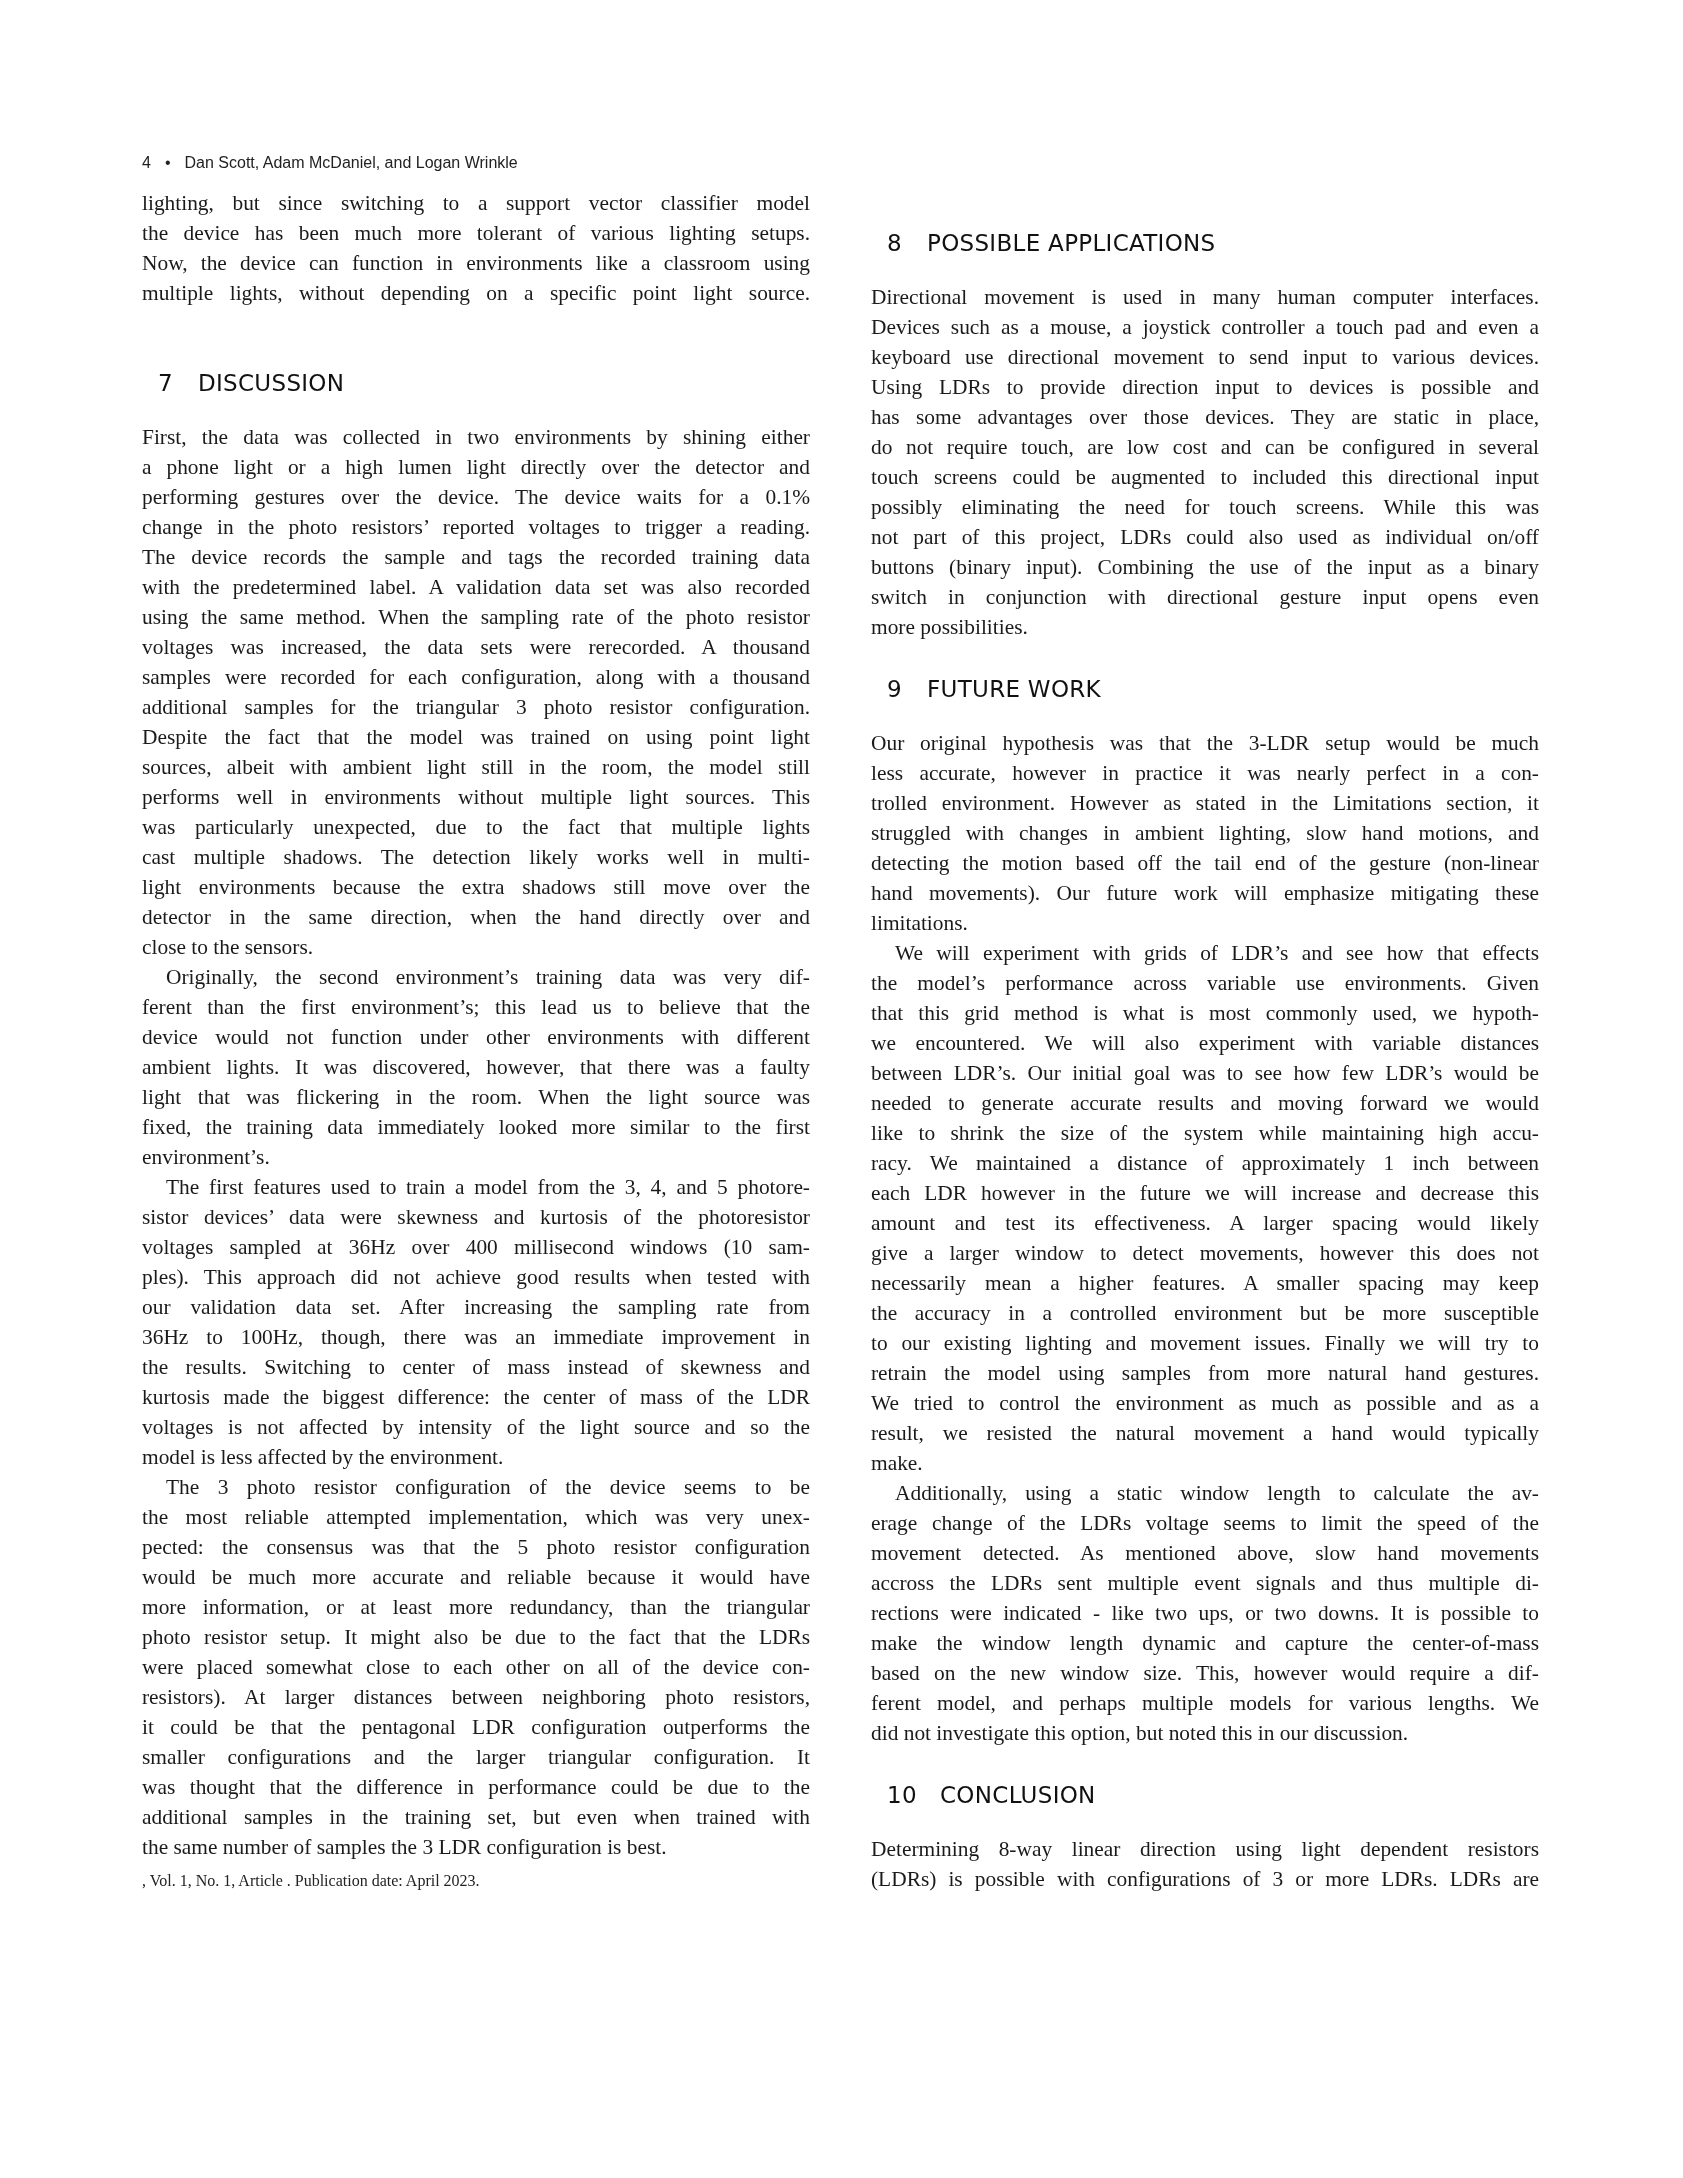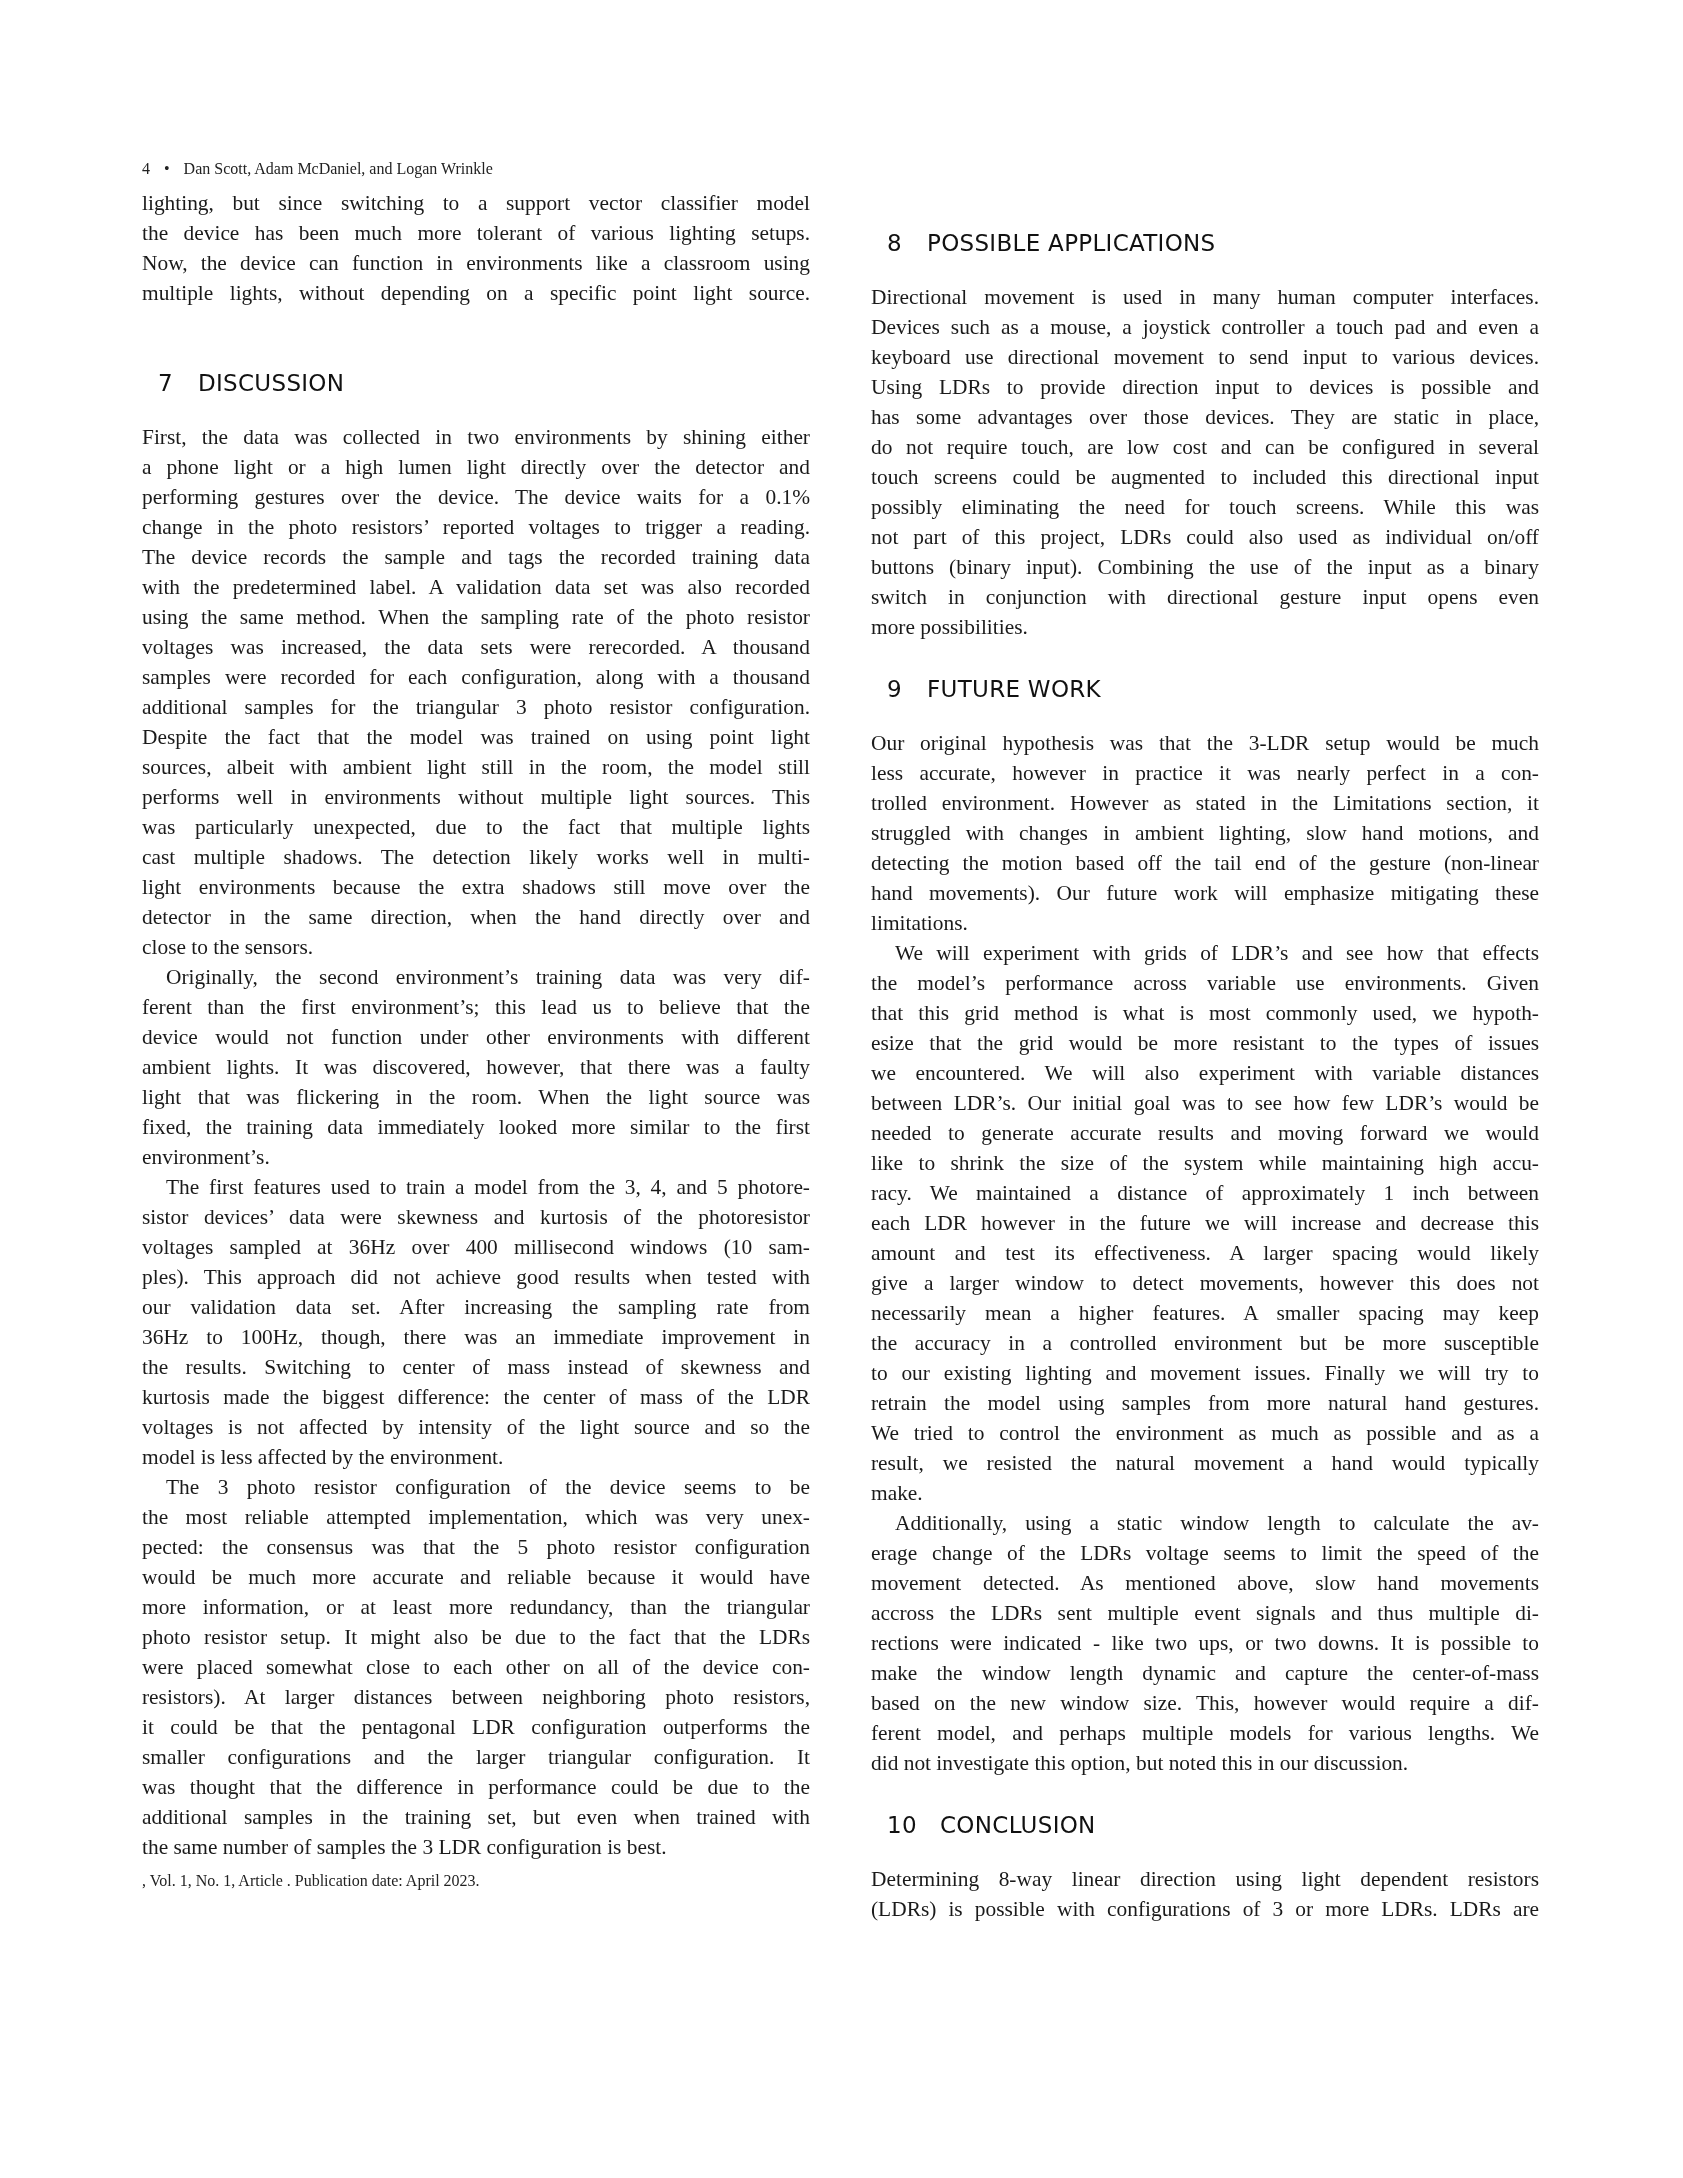--- a/index.html
+++ b/index.html
@@ -1,19 +1,19 @@
 <!DOCTYPE html>
 <html><head>
 <meta charset="utf-8">
 <style>
   html, body { margin: 0; padding: 0; background: #ffffff; }
   body { width: 1683px; height: 2178px; position: relative; overflow: hidden; color: #1a1a1a; }
   .running-head {
-    position: absolute; left: 142px; top: 160px;
-    font-family: Liberation Serif, serif; font-size: 16px; color: #222;
+    position: absolute; left: 142px; top: 154px;
+    font-family: Liberation Sans, sans-serif; font-size: 16px; color: #222;
     white-space: nowrap;
   }
   .running-head .bullet { margin: 0 14px; }
   .col { position: absolute; top: 188px; width: 668px; }
   .col.left { left: 142px; }
   .col.right { left: 871px; top: 210px; }
   .p {
     font-family: "Liberation Serif", serif; font-size: 21.4px; line-height: 30px;
     margin: 0;
   }
@@ -140,21 +140,20 @@
         <span class="line">trolled environment. However as stated in the Limitations section, it</span>
         <span class="line">struggled with changes in ambient lighting, slow hand motions, and</span>
         <span class="line">detecting the motion based off the tail end of the gesture (non-linear</span>
         <span class="line">hand movements). Our future work will emphasize mitigating these</span>
         <span class="line last">limitations.</span>
       </div>
       <div class="p">
         <span class="line indent">We will experiment with grids of LDR’s and see how that effects</span>
         <span class="line">the model’s performance across variable use environments. Given</span>
         <span class="line">that this grid method is what is most commonly used, we hypoth-</span>
-        <span class="line">esize that the grid would be more resistant to the types of issues</span>
         <span class="line">we encountered. We will also experiment with variable distances</span>
         <span class="line">between LDR’s. Our initial goal was to see how few LDR’s would be</span>
         <span class="line">needed to generate accurate results and moving forward we would</span>
         <span class="line">like to shrink the size of the system while maintaining high accu-</span>
         <span class="line">racy. We maintained a distance of approximately 1 inch between</span>
         <span class="line">each LDR however in the future we will increase and decrease this</span>
         <span class="line">amount and test its effectiveness. A larger spacing would likely</span>
         <span class="line">give a larger window to detect movements, however this does not</span>
         <span class="line">necessarily mean a higher features. A smaller spacing may keep</span>
         <span class="line">the accuracy in a controlled environment but be more susceptible</span>

